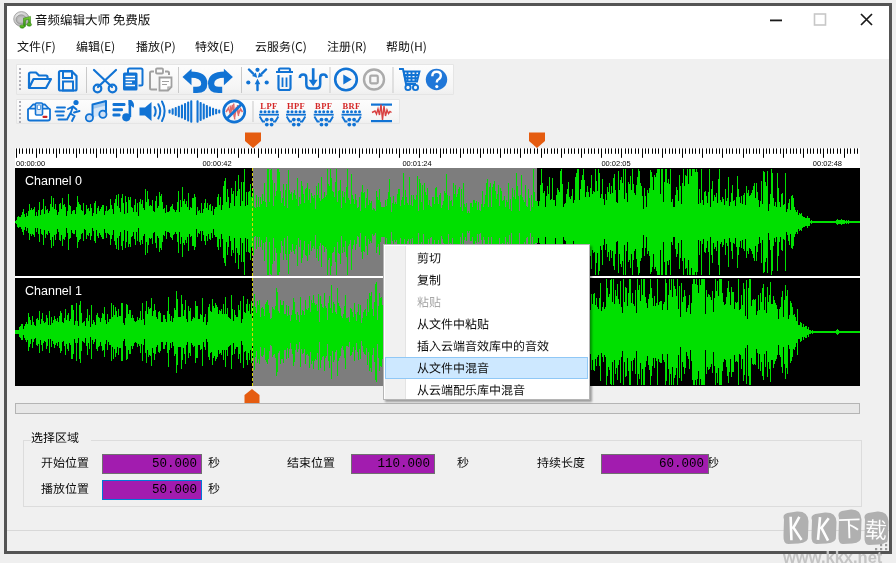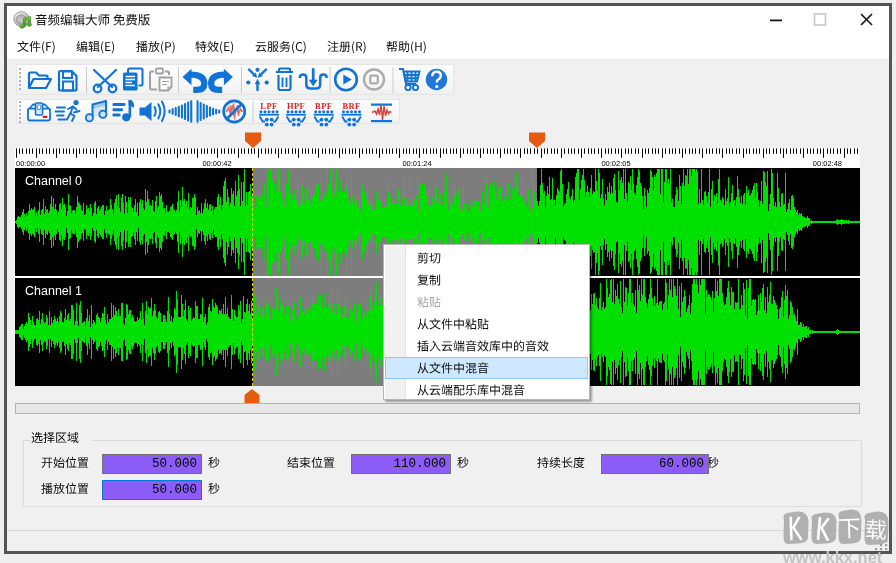--- a/index.html
+++ b/index.html
@@ -5,21 +5,21 @@
 html,body{width:896px;height:563px;overflow:hidden}
 body{background:#efefef;font-family:"Liberation Sans",sans-serif;position:relative}
 .abs{position:absolute}
 #win{position:absolute;left:4px;top:3px;width:888px;height:551px;border:3px solid #545454;background:#f0f0f0}
 #titlebar{position:absolute;left:7px;top:6px;width:882px;height:30px;background:#fff}
 #menubar{position:absolute;left:7px;top:36px;width:882px;height:23px;background:#fff}
 .tbrow{position:absolute;background:linear-gradient(180deg,#fdfdfd 0%,#f5f5f5 80%,#efefef 100%);border:1px solid #e5e5e5;border-radius:1px}
 #sbar{position:absolute;left:15px;top:403px;width:845px;height:11px;background:#e7e7e7;border:1px solid #b4b4b4}
 #grp{position:absolute;left:23px;top:440px;width:839px;height:67px;border:1px solid #dcdcdc}
 #grplbl{position:absolute;left:31px;top:427px;width:60px;height:18px;background:#f0f0f0}
-.fld{position:absolute;height:20px;background:#8b5cf6;border:1px solid #707070;font-family:"Liberation Mono",monospace;font-size:12.5px;text-align:right;line-height:18px;padding-right:4px;color:#000}
+.fld{position:absolute;height:20px;background:#a21caf;border:1px solid #707070;font-family:"Liberation Mono",monospace;font-size:12.5px;text-align:right;line-height:18px;padding-right:4px;color:#000}
 #statusline{position:absolute;left:7px;top:530px;width:882px;height:1px;background:#d8d8d8}
 #ctx{position:absolute;left:383px;top:244px;width:207px;height:156px;background:#fff;border:1px solid #b5b5b5;box-shadow:2px 2px 2px rgba(0,0,0,0.35);z-index:50}
 #ctxgut{position:absolute;left:1px;top:1px;width:21px;height:153px;background:#f1f1f1;border-right:1px solid #e4e4e4}
 #hl{position:absolute;left:1px;top:112px;width:203px;height:22px;background:#cde8ff;border:1px solid #90c8f6}
 .wmstamp{position:absolute;z-index:60}
 #wmurl{position:absolute;left:783px;top:548px;z-index:60;color:#c3c3c3;font-size:16.5px;font-weight:bold;letter-spacing:0px}
 </style></head><body>
 <div id="win"></div>
 <div id="titlebar"></div>
 <div id="menubar"></div>
@@ -269,21 +269,21 @@
     <path d="M48.8 458.6V462.0H45.4V461.5V458.6ZM41.6 462.0V462.8H44.5C44.3 464.5 43.7 466.1 41.6 467.3C41.9 467.5 42.2 467.8 42.4 468.0C44.6 466.6 45.2 464.7 45.4 462.8H48.8V468.0H49.7V462.8H52.4V462.0H49.7V458.6H52.0V457.7H42.1V458.6H44.5V461.5L44.5 462.0Z M58.5 463.1V468.0H59.4V467.4H63.0V467.9H63.9V463.1ZM59.4 466.6V463.9H63.0V466.6ZM58.1 462.1C58.5 462.0 59.0 461.9 63.5 461.6C63.6 461.9 63.8 462.2 63.9 462.4L64.6 462.0C64.3 461.1 63.4 459.7 62.6 458.7L61.9 459.0C62.3 459.5 62.7 460.2 63.1 460.8L59.2 461.0C60.0 460.0 60.8 458.6 61.5 457.2L60.5 456.9C59.9 458.4 58.9 460.0 58.6 460.5C58.3 460.9 58.1 461.2 57.8 461.2C58.0 461.5 58.1 461.9 58.1 462.1ZM55.4 460.2H56.8C56.6 461.8 56.4 463.1 56.0 464.1C55.6 463.8 55.1 463.5 54.7 463.2C55.0 462.3 55.2 461.3 55.4 460.2ZM53.8 463.5C54.4 463.9 55.0 464.4 55.6 464.9C55.1 466.0 54.3 466.8 53.5 467.2C53.7 467.4 53.9 467.7 54.0 467.9C54.9 467.4 55.7 466.6 56.3 465.5C56.7 466.0 57.1 466.4 57.4 466.7L57.9 466.0C57.6 465.6 57.2 465.2 56.6 464.7C57.2 463.3 57.5 461.6 57.7 459.4L57.1 459.4L57.0 459.4H55.6C55.7 458.6 55.9 457.8 56.0 457.0L55.1 457.0C55.1 457.7 54.9 458.5 54.8 459.4H53.5V460.2H54.6C54.4 461.5 54.1 462.6 53.8 463.5Z M69.4 459.1V460.0H76.0V459.1ZM70.2 460.9C70.6 462.6 70.9 464.8 71.0 466.0L71.9 465.8C71.8 464.6 71.4 462.4 71.0 460.7ZM71.8 457.1C72.1 457.7 72.3 458.5 72.4 459.0L73.3 458.7C73.2 458.2 72.9 457.4 72.7 456.8ZM68.9 466.6V467.5H76.5V466.6H74.0C74.4 465.0 74.9 462.6 75.2 460.8L74.3 460.6C74.1 462.4 73.6 465.0 73.1 466.6ZM68.4 457.0C67.8 458.8 66.6 460.6 65.5 461.8C65.6 462.0 65.9 462.4 66.0 462.6C66.4 462.2 66.8 461.7 67.2 461.2V467.9H68.1V459.8C68.5 459.0 68.9 458.1 69.3 457.2Z M84.8 458.0H86.8V459.1H84.8ZM82.0 458.0H84.0V459.1H82.0ZM79.3 458.0H81.2V459.1H79.3ZM79.3 461.9V466.9H77.7V467.6H88.3V466.9H86.7V461.9H82.9L83.1 461.2H88.1V460.5H83.2L83.4 459.8H87.7V457.4H78.4V459.8H82.4L82.4 460.5H77.8V461.2H82.2L82.1 461.9ZM80.1 466.9V466.2H85.8V466.9ZM80.1 463.7H85.8V464.4H80.1ZM80.1 463.2V462.5H85.8V463.2ZM80.1 464.9H85.8V465.6H80.1Z" fill="#111"></path>
     <path d="M213.9 459.0C213.7 460.3 213.4 461.7 213.0 462.6C213.2 462.7 213.6 462.8 213.7 463.0C214.2 462.0 214.5 460.5 214.8 459.1ZM217.3 459.1C217.9 460.1 218.4 461.5 218.6 462.4L219.5 462.1C219.2 461.2 218.7 459.8 218.1 458.8ZM218.1 462.8C217.2 465.2 215.3 466.5 212.3 467.1C212.5 467.3 212.7 467.7 212.8 467.9C216.0 467.2 218.0 465.7 218.9 463.1ZM215.6 456.9V464.3H216.5V456.9ZM212.5 457.1C211.6 457.5 210.0 457.8 208.6 458.1C208.7 458.3 208.9 458.6 208.9 458.8C209.4 458.7 210.0 458.6 210.5 458.5V460.3H208.5V461.1H210.4C209.9 462.5 209.1 464.1 208.4 464.9C208.5 465.2 208.7 465.5 208.8 465.8C209.4 465.0 210.0 463.8 210.5 462.6V467.9H211.4V462.4C211.8 463.0 212.3 463.7 212.5 464.1L213.0 463.4C212.8 463.1 211.7 461.7 211.4 461.4V461.1H213.1V460.3H211.4V458.3C212.0 458.2 212.6 458.0 213.0 457.8Z" fill="#111"></path>
     <path d="M287.4 466.4 287.6 467.3C288.8 467.0 290.4 466.7 291.9 466.3L291.8 465.5C290.2 465.8 288.5 466.2 287.4 466.4ZM287.7 461.9C287.9 461.8 288.2 461.7 289.7 461.6C289.1 462.3 288.6 462.9 288.4 463.1C288.0 463.6 287.7 463.9 287.5 463.9C287.6 464.2 287.7 464.6 287.8 464.8C288.0 464.6 288.5 464.5 291.8 463.9C291.8 463.7 291.8 463.4 291.8 463.1L289.1 463.6C290.1 462.5 291.0 461.3 291.8 460.0L291.0 459.5C290.8 459.9 290.5 460.3 290.2 460.7L288.6 460.9C289.4 459.9 290.0 458.6 290.6 457.4L289.7 457.0C289.2 458.4 288.3 459.9 288.0 460.3C287.8 460.7 287.6 460.9 287.4 461.0C287.5 461.2 287.6 461.7 287.7 461.9ZM294.7 456.9V458.5H291.9V459.4H294.7V461.3H292.2V462.1H298.1V461.3H295.6V459.4H298.3V458.5H295.6V456.9ZM292.5 463.4V467.9H293.4V467.4H296.9V467.9H297.8V463.4ZM293.4 466.6V464.2H296.9V466.6Z M300.7 460.4V463.8H304.0C302.9 465.1 301.1 466.2 299.5 466.8C299.7 467.0 300.0 467.3 300.1 467.6C301.7 466.9 303.3 465.8 304.5 464.5V468.0H305.4V464.4C306.6 465.8 308.3 466.9 309.9 467.6C310.1 467.3 310.4 467.0 310.6 466.8C308.9 466.2 307.1 465.1 306.0 463.8H309.3V460.4H305.4V459.0H310.1V458.2H305.4V456.9H304.5V458.2H299.9V459.0H304.5V460.4ZM301.6 461.2H304.5V463.0H301.6ZM305.4 461.2H308.4V463.0H305.4Z M315.4 459.1V460.0H322.0V459.1ZM316.2 460.9C316.6 462.6 316.9 464.8 317.0 466.0L317.9 465.8C317.8 464.6 317.4 462.4 317.0 460.7ZM317.8 457.1C318.1 457.7 318.3 458.5 318.4 459.0L319.3 458.7C319.2 458.2 318.9 457.4 318.7 456.8ZM314.9 466.6V467.5H322.5V466.6H320.0C320.4 465.0 320.9 462.6 321.2 460.8L320.3 460.6C320.1 462.4 319.6 465.0 319.1 466.6ZM314.4 457.0C313.8 458.8 312.6 460.6 311.5 461.8C311.6 462.0 311.9 462.4 312.0 462.6C312.4 462.2 312.8 461.7 313.2 461.2V467.9H314.1V459.8C314.5 459.0 314.9 458.1 315.3 457.2Z M330.8 458.0H332.8V459.1H330.8ZM328.0 458.0H330.0V459.1H328.0ZM325.3 458.0H327.2V459.1H325.3ZM325.3 461.9V466.9H323.7V467.6H334.3V466.9H332.7V461.9H328.9L329.1 461.2H334.1V460.5H329.2L329.4 459.8H333.7V457.4H324.4V459.8H328.4L328.4 460.5H323.8V461.2H328.2L328.1 461.9ZM326.1 466.9V466.2H331.8V466.9ZM326.1 463.7H331.8V464.4H326.1ZM326.1 463.2V462.5H331.8V463.2ZM326.1 464.9H331.8V465.6H326.1Z" fill="#111"></path>
     <path d="M462.9 459.0C462.7 460.3 462.4 461.7 462.0 462.6C462.2 462.7 462.6 462.8 462.7 463.0C463.2 462.0 463.5 460.5 463.8 459.1ZM466.3 459.1C466.9 460.1 467.4 461.5 467.6 462.4L468.5 462.1C468.2 461.2 467.7 459.8 467.1 458.8ZM467.1 462.8C466.2 465.2 464.3 466.5 461.3 467.1C461.5 467.3 461.7 467.7 461.8 467.9C465.0 467.2 467.0 465.7 467.9 463.1ZM464.6 456.9V464.3H465.5V456.9ZM461.5 457.1C460.6 457.5 459.0 457.8 457.6 458.1C457.7 458.3 457.9 458.6 457.9 458.8C458.4 458.7 459.0 458.6 459.5 458.5V460.3H457.5V461.1H459.4C458.9 462.5 458.1 464.1 457.4 464.9C457.5 465.2 457.7 465.5 457.8 465.8C458.4 465.0 459.0 463.8 459.5 462.6V467.9H460.4V462.4C460.8 463.0 461.3 463.7 461.5 464.1L462.0 463.4C461.8 463.1 460.7 461.7 460.4 461.4V461.1H462.1V460.3H460.4V458.3C461.0 458.2 461.6 458.0 462.0 457.8Z" fill="#111"></path>
     <path d="M542.4 464.6C542.9 465.2 543.5 466.1 543.7 466.7L544.4 466.2C544.2 465.6 543.6 464.8 543.1 464.2ZM544.5 457.0V458.5H542.0V459.3H544.5V460.8H541.3V461.6H546.1V463.0H541.5V463.8H546.1V466.9C546.1 467.0 546.0 467.1 545.9 467.1C545.7 467.1 545.1 467.1 544.4 467.1C544.5 467.3 544.6 467.7 544.7 467.9C545.5 467.9 546.1 467.9 546.5 467.8C546.9 467.7 547.0 467.4 547.0 466.9V463.8H548.4V463.0H547.0V461.6H548.5V460.8H545.4V459.3H547.9V458.5H545.4V457.0ZM539.1 456.9V459.3H537.5V460.2H539.1V462.8C538.4 463.0 537.8 463.2 537.3 463.3L537.6 464.2L539.1 463.7V466.9C539.1 467.0 539.0 467.1 538.8 467.1C538.7 467.1 538.2 467.1 537.7 467.1C537.8 467.3 537.9 467.7 538.0 467.9C538.7 467.9 539.2 467.9 539.5 467.8C539.8 467.6 539.9 467.4 539.9 466.9V463.4L541.2 463.0L541.1 462.2L539.9 462.5V460.2H541.2V459.3H539.9V456.9Z M554.7 461.6C555.2 461.9 555.9 462.3 556.2 462.7L556.6 462.2C556.3 461.9 555.6 461.4 555.1 461.1ZM553.8 462.7C554.4 463.0 555.0 463.5 555.3 463.8L555.8 463.3C555.5 463.0 554.8 462.5 554.2 462.2ZM557.3 465.7C558.2 466.4 559.4 467.3 559.9 468.0L560.5 467.4C559.9 466.8 558.8 465.9 557.8 465.2ZM549.5 466.3 549.7 467.1C550.7 466.8 552.1 466.2 553.3 465.8L553.2 465.0C551.8 465.5 550.4 466.0 549.5 466.3ZM553.8 459.9V460.7H559.2C559.0 461.2 558.9 461.7 558.7 462.1L559.4 462.3C559.7 461.7 560.0 460.8 560.2 460.0L559.7 459.8L559.5 459.9H557.3V458.8H559.6V458.0H557.3V456.9H556.4V458.0H554.3V458.8H556.4V459.9ZM556.8 461.1V462.6C556.8 463.0 556.8 463.5 556.6 464.0H553.6V464.8H556.4C555.9 465.7 555.0 466.6 553.3 467.3C553.5 467.5 553.8 467.8 553.9 468.0C555.9 467.1 556.9 465.9 557.3 464.8H560.3V464.0H557.5C557.6 463.5 557.6 463.0 557.6 462.6V461.1ZM549.7 461.9C549.9 461.8 550.2 461.8 551.6 461.6C551.1 462.4 550.6 463.0 550.4 463.2C550.1 463.7 549.8 464.0 549.6 464.0C549.6 464.3 549.8 464.6 549.8 464.8C550.0 464.6 550.4 464.5 553.2 463.7C553.2 463.6 553.2 463.2 553.2 463.0L551.1 463.5C552.0 462.4 552.8 461.2 553.5 459.9L552.8 459.5C552.6 459.9 552.3 460.4 552.0 460.8L550.6 461.0C551.3 459.9 552.0 458.6 552.6 457.3L551.8 456.9C551.3 458.4 550.4 460.0 550.1 460.4C549.9 460.8 549.7 461.1 549.5 461.1C549.6 461.3 549.7 461.8 549.7 461.9Z M570.2 457.2C569.2 458.4 567.4 459.6 565.7 460.3C566.0 460.4 566.3 460.8 566.5 461.0C568.1 460.2 569.9 458.9 571.1 457.6ZM561.7 461.6V462.5H564.0V466.3C564.0 466.8 563.7 467.0 563.5 467.1C563.6 467.3 563.8 467.7 563.9 467.9C564.1 467.7 564.6 467.6 567.9 466.7C567.8 466.5 567.8 466.1 567.8 465.8L564.9 466.5V462.5H566.8C567.8 465.0 569.5 466.8 572.0 467.6C572.1 467.3 572.4 467.0 572.6 466.8C570.3 466.1 568.6 464.6 567.7 462.5H572.3V461.6H564.9V457.0H564.0V461.6Z M577.6 459.3V460.3H575.7V461.1H577.6V463.1H582.3V461.1H584.2V460.3H582.3V459.3H581.4V460.3H578.5V459.3ZM581.4 461.1V462.3H578.5V461.1ZM582.1 464.6C581.6 465.2 580.8 465.7 579.9 466.1C579.1 465.7 578.4 465.2 577.9 464.6ZM575.9 463.8V464.6H577.4L577.0 464.7C577.5 465.4 578.2 466.0 579.0 466.4C577.8 466.8 576.6 467.0 575.3 467.1C575.4 467.3 575.6 467.7 575.7 467.9C577.2 467.7 578.6 467.4 579.9 466.9C581.1 467.4 582.5 467.8 584.0 468.0C584.1 467.7 584.4 467.4 584.5 467.2C583.2 467.1 582.0 466.8 580.9 466.4C582.0 465.9 582.9 465.1 583.4 464.1L582.8 463.8L582.7 463.8ZM578.7 457.1C578.8 457.4 579.0 457.8 579.2 458.1H574.5V461.4C574.5 463.2 574.4 465.7 573.4 467.6C573.7 467.6 574.1 467.8 574.2 468.0C575.3 466.1 575.4 463.3 575.4 461.4V459.0H584.4V458.1H580.2C580.0 457.7 579.8 457.2 579.6 456.9Z" fill="#111"></path>
     <path d="M712.9 459.0C712.7 460.3 712.4 461.7 712.0 462.6C712.2 462.7 712.6 462.8 712.7 463.0C713.2 462.0 713.5 460.5 713.8 459.1ZM716.3 459.1C716.9 460.1 717.4 461.5 717.6 462.4L718.5 462.1C718.2 461.2 717.7 459.8 717.1 458.8ZM717.1 462.8C716.2 465.2 714.3 466.5 711.3 467.1C711.5 467.3 711.7 467.7 711.8 467.9C715.0 467.2 717.0 465.7 717.9 463.1ZM714.6 456.9V464.3H715.5V456.9ZM711.5 457.1C710.6 457.5 709.0 457.8 707.6 458.1C707.7 458.3 707.9 458.6 707.9 458.8C708.4 458.7 709.0 458.6 709.5 458.5V460.3H707.5V461.1H709.4C708.9 462.5 708.1 464.1 707.4 464.9C707.5 465.2 707.7 465.5 707.8 465.8C708.4 465.0 709.0 463.8 709.5 462.6V467.9H710.4V462.4C710.8 463.0 711.3 463.7 711.5 464.1L712.0 463.4C711.8 463.1 710.7 461.7 710.4 461.4V461.1H712.1V460.3H710.4V458.3C711.0 458.2 711.6 458.0 712.0 457.8Z" fill="#111"></path>
     <path d="M50.7 484.2C50.5 484.7 50.1 485.5 49.8 486.1H49.1V484.1C50.1 484.0 51.1 483.8 51.9 483.7L51.3 483.0C49.9 483.3 47.4 483.6 45.3 483.7C45.4 483.9 45.5 484.2 45.5 484.3C46.4 484.3 47.4 484.3 48.3 484.2V486.1H45.2V486.8H47.6C46.9 487.7 45.7 488.6 44.6 489.0C44.8 489.2 45.1 489.5 45.2 489.7C45.4 489.6 45.6 489.5 45.9 489.3V493.9H46.7V493.4H50.9V493.9H51.7V489.3L52.1 489.5C52.3 489.3 52.5 489.0 52.7 488.9C51.7 488.5 50.6 487.6 49.9 486.8H52.4V486.1H50.6C50.9 485.6 51.2 485.0 51.5 484.4ZM46.1 484.6C46.3 485.1 46.6 485.7 46.8 486.1L47.5 485.8C47.4 485.4 47.1 484.9 46.8 484.4ZM48.3 487.1V489.1H49.1V487.0C49.8 487.9 50.8 488.8 51.7 489.3H45.9C46.8 488.8 47.7 487.9 48.3 487.1ZM48.3 490.0V491.0H46.7V490.0ZM49.1 490.0H50.9V491.0H49.1ZM48.3 491.7V492.7H46.7V491.7ZM49.1 491.7H50.9V492.7H49.1ZM43.0 482.9V485.3H41.5V486.2H43.0V488.7L41.3 489.2L41.5 490.1L43.0 489.6V492.9C43.0 493.1 42.9 493.1 42.8 493.1C42.7 493.1 42.2 493.1 41.7 493.1C41.8 493.4 41.9 493.7 41.9 494.0C42.7 494.0 43.1 493.9 43.4 493.8C43.7 493.7 43.8 493.4 43.8 492.9V489.2L45.1 488.8L45.0 487.9L43.8 488.3V486.2H45.1V485.3H43.8V482.9Z M55.5 483.1C55.7 483.6 56.0 484.3 56.1 484.8L56.9 484.5C56.8 484.1 56.5 483.4 56.3 482.9ZM53.5 484.9V485.7H54.9V488.2C54.9 489.9 54.8 491.8 53.3 493.4C53.5 493.5 53.8 493.8 54.0 493.9C55.6 492.2 55.8 490.2 55.8 488.2V488.1H57.5C57.4 491.4 57.3 492.6 57.1 492.9C57.0 493.0 56.9 493.0 56.7 493.0C56.5 493.0 56.1 493.0 55.6 493.0C55.7 493.2 55.8 493.6 55.8 493.8C56.3 493.9 56.8 493.9 57.1 493.8C57.5 493.8 57.6 493.7 57.8 493.4C58.2 493.0 58.2 491.7 58.3 487.7C58.3 487.6 58.3 487.3 58.3 487.3H55.8V485.7H58.9V484.9ZM60.5 486.0H62.8C62.5 487.5 62.2 488.8 61.6 489.9C61.1 488.8 60.7 487.5 60.5 486.1ZM60.3 482.9C60.0 485.0 59.3 487.0 58.3 488.3C58.5 488.4 58.9 488.8 59.0 488.9C59.4 488.5 59.7 488.0 59.9 487.4C60.2 488.7 60.6 489.8 61.1 490.8C60.4 491.8 59.4 492.6 58.2 493.2C58.4 493.4 58.6 493.8 58.7 494.0C59.9 493.4 60.8 492.6 61.6 491.6C62.2 492.6 63.0 493.4 64.0 493.9C64.2 493.7 64.4 493.3 64.7 493.2C63.6 492.7 62.8 491.9 62.1 490.8C62.9 489.5 63.3 487.9 63.7 486.0H64.5V485.2H60.8C61.0 484.5 61.1 483.8 61.3 483.1Z M69.4 485.1V486.0H76.0V485.1ZM70.2 486.9C70.6 488.6 70.9 490.8 71.0 492.0L71.9 491.8C71.8 490.6 71.4 488.4 71.0 486.7ZM71.8 483.1C72.1 483.7 72.3 484.5 72.4 485.0L73.3 484.7C73.2 484.2 72.9 483.4 72.7 482.8ZM68.9 492.6V493.5H76.5V492.6H74.0C74.4 491.0 74.9 488.6 75.2 486.8L74.3 486.6C74.1 488.4 73.6 491.0 73.1 492.6ZM68.4 483.0C67.8 484.8 66.6 486.6 65.5 487.8C65.6 488.0 65.9 488.4 66.0 488.6C66.4 488.2 66.8 487.7 67.2 487.2V493.9H68.1V485.8C68.5 485.0 68.9 484.1 69.3 483.2Z M84.8 484.0H86.8V485.1H84.8ZM82.0 484.0H84.0V485.1H82.0ZM79.3 484.0H81.2V485.1H79.3ZM79.3 487.9V492.9H77.7V493.6H88.3V492.9H86.7V487.9H82.9L83.1 487.2H88.1V486.5H83.2L83.4 485.8H87.7V483.4H78.4V485.8H82.4L82.4 486.5H77.8V487.2H82.2L82.1 487.9ZM80.1 492.9V492.2H85.8V492.9ZM80.1 489.7H85.8V490.4H80.1ZM80.1 489.2V488.5H85.8V489.2ZM80.1 490.9H85.8V491.6H80.1Z" fill="#111"></path>
     <path d="M213.9 485.0C213.7 486.3 213.4 487.7 213.0 488.6C213.2 488.7 213.6 488.8 213.7 489.0C214.2 488.0 214.5 486.5 214.8 485.1ZM217.3 485.1C217.9 486.1 218.4 487.5 218.6 488.4L219.5 488.1C219.2 487.2 218.7 485.8 218.1 484.8ZM218.1 488.8C217.2 491.2 215.3 492.5 212.3 493.1C212.5 493.3 212.7 493.7 212.8 493.9C216.0 493.2 218.0 491.7 218.9 489.1ZM215.6 482.9V490.3H216.5V482.9ZM212.5 483.1C211.6 483.5 210.0 483.8 208.6 484.1C208.7 484.3 208.9 484.6 208.9 484.8C209.4 484.7 210.0 484.6 210.5 484.5V486.3H208.5V487.1H210.4C209.9 488.5 209.1 490.1 208.4 490.9C208.5 491.2 208.7 491.5 208.8 491.8C209.4 491.0 210.0 489.8 210.5 488.6V493.9H211.4V488.4C211.8 489.0 212.3 489.7 212.5 490.1L213.0 489.4C212.8 489.1 211.7 487.7 211.4 487.4V487.1H213.1V486.3H211.4V484.3C212.0 484.2 212.6 484.0 213.0 483.8Z" fill="#111"></path>
   </svg>
 <div class="fld" style="left:102px;top:454px;width:100px">50.000</div>
-<div class="fld" style="left:351px;top:454px;width:100px">110.000</div>
+<div class="fld" style="left:351px;top:454px;width:84px">110.000</div>
 <div class="fld" style="left:601px;top:454px;width:108px">60.000</div>
 <div class="fld" style="left:102px;top:480px;width:100px;border-color:#0078d7">50.000</div>
 <div id="statusline"></div>
 <div id="ctx">
     <div id="ctxgut"></div>
     <div id="hl"></div>
     <svg class="abs" style="left:0;top:0" width="207" height="156" viewBox="383 244 207 156">
       <path d="M423.2 254.1V257.2H423.9V254.1ZM425.5 253.8V257.5C425.5 257.6 425.4 257.7 425.3 257.7C425.1 257.7 424.7 257.7 424.2 257.7C424.3 257.8 424.4 258.1 424.5 258.3C425.1 258.3 425.6 258.3 425.9 258.2C426.2 258.1 426.3 257.9 426.3 257.5V253.8ZM424.2 251.4C424.1 251.7 423.7 252.3 423.5 252.6H419.9L420.4 252.5C420.2 252.2 419.9 251.7 419.7 251.4L418.8 251.6C419.1 251.9 419.4 252.3 419.5 252.6H416.8V253.3H427.3V252.6H424.4C424.6 252.3 424.9 252.0 425.1 251.6ZM417.0 258.8V259.5H420.9C420.5 260.7 419.5 261.4 416.6 261.7C416.8 261.9 417.0 262.3 417.0 262.5C420.2 262.1 421.4 261.2 421.8 259.5H425.6C425.4 260.8 425.3 261.4 425.0 261.5C424.9 261.6 424.8 261.6 424.6 261.6C424.3 261.6 423.6 261.6 422.8 261.6C423.0 261.8 423.1 262.1 423.1 262.4C423.8 262.4 424.5 262.4 424.9 262.4C425.3 262.4 425.5 262.3 425.8 262.1C426.1 261.8 426.3 261.0 426.5 259.1C426.5 259.0 426.5 258.8 426.5 258.8ZM421.0 254.6V255.3H418.4V254.6ZM417.6 254.0V258.2H418.4V257.1H421.0V257.5C421.0 257.6 421.0 257.7 420.9 257.7C420.8 257.7 420.4 257.7 420.0 257.7C420.1 257.8 420.2 258.1 420.2 258.2C420.8 258.2 421.2 258.2 421.5 258.1C421.7 258.0 421.8 257.9 421.8 257.5V254.0ZM421.0 255.8V256.5H418.4V255.8Z M433.0 252.5V253.3H435.0C434.9 256.8 434.7 260.1 431.7 261.7C432.0 261.9 432.2 262.2 432.4 262.4C435.5 260.6 435.8 257.1 435.9 253.3H438.4C438.2 258.8 438.0 260.8 437.6 261.2C437.5 261.4 437.4 261.4 437.2 261.4C436.9 261.4 436.3 261.4 435.6 261.4C435.7 261.6 435.8 262.0 435.8 262.3C436.5 262.3 437.1 262.3 437.5 262.3C437.9 262.3 438.2 262.1 438.5 261.8C439.0 261.2 439.1 259.1 439.3 253.0C439.3 252.8 439.3 252.5 439.3 252.5ZM429.8 260.7C430.1 260.5 430.4 260.3 433.3 259.0C433.2 258.8 433.2 258.4 433.1 258.2L430.8 259.2V255.5L433.2 255.0L433.1 254.2L430.8 254.7V251.9H429.9V254.9L428.3 255.2L428.5 256.0L429.9 255.7V259.0C429.9 259.5 429.6 259.8 429.4 259.9C429.5 260.1 429.7 260.5 429.8 260.7Z" fill="#111"></path>
       <path d="M419.5 278.2H425.0V279.0H419.5ZM419.5 276.8H425.0V277.6H419.5ZM418.6 276.1V279.7H419.9C419.2 280.6 418.2 281.4 417.1 282.0C417.3 282.1 417.6 282.4 417.8 282.6C418.2 282.3 418.7 281.9 419.2 281.5C419.7 282.0 420.3 282.5 421.1 282.9C419.6 283.3 418.0 283.5 416.4 283.7C416.5 283.9 416.7 284.2 416.7 284.5C418.6 284.3 420.5 283.9 422.1 283.3C423.5 283.9 425.2 284.2 427.0 284.4C427.2 284.1 427.4 283.8 427.6 283.6C426.0 283.5 424.5 283.2 423.2 282.9C424.3 282.3 425.2 281.6 425.8 280.8L425.3 280.4L425.1 280.4H420.3C420.5 280.2 420.7 279.9 420.9 279.7L420.8 279.7H426.0V276.1ZM419.2 273.4C418.6 274.6 417.6 275.7 416.6 276.4C416.8 276.6 417.0 277.0 417.2 277.1C417.8 276.7 418.4 276.0 419.0 275.3H426.8V274.6H419.5C419.7 274.3 419.9 274.0 420.0 273.7ZM424.4 281.1C423.8 281.7 423.0 282.1 422.1 282.5C421.2 282.1 420.4 281.7 419.8 281.1Z M436.1 274.5V281.2H437.0V274.5ZM438.2 273.5V283.2C438.2 283.4 438.2 283.5 438.0 283.5C437.8 283.5 437.1 283.5 436.4 283.5C436.5 283.7 436.7 284.2 436.7 284.4C437.6 284.4 438.3 284.4 438.6 284.2C439.0 284.1 439.1 283.8 439.1 283.2V273.5ZM429.7 273.7C429.5 274.9 429.0 276.1 428.5 276.9C428.7 277.0 429.1 277.1 429.3 277.2C429.5 276.9 429.7 276.4 429.9 276.0H431.5V277.2H428.5V278.1H431.5V279.3H429.1V283.5H429.9V280.1H431.5V284.4H432.3V280.1H434.0V282.6C434.0 282.7 434.0 282.7 433.8 282.7C433.7 282.7 433.3 282.7 432.8 282.7C432.9 282.9 433.0 283.3 433.1 283.5C433.7 283.5 434.2 283.5 434.5 283.4C434.8 283.2 434.8 283.0 434.8 282.6V279.3H432.3V278.1H435.2V277.2H432.3V276.0H434.8V275.1H432.3V273.5H431.5V275.1H430.2C430.3 274.7 430.4 274.3 430.5 273.9Z" fill="#111"></path>
       <path d="M416.7 296.5C417.0 297.3 417.3 298.3 417.4 299.0L418.1 298.8C418.0 298.1 417.7 297.1 417.3 296.3ZM420.8 296.2C420.6 297.0 420.2 298.1 419.9 298.9L420.5 299.0C420.9 298.4 421.3 297.3 421.6 296.4ZM421.5 301.2V306.5H422.4V305.9H426.2V306.4H427.1V301.2H424.5V298.7H427.5V297.8H424.5V295.4H423.5V301.2ZM422.4 305.0V302.0H426.2V305.0ZM416.6 299.5V300.4H418.5C418.0 301.7 417.1 303.2 416.3 304.1C416.5 304.3 416.7 304.7 416.8 304.9C417.5 304.2 418.1 303.0 418.7 301.8V306.4H419.5V301.9C420.0 302.5 420.6 303.3 420.9 303.7L421.4 303.0C421.1 302.6 419.9 301.4 419.5 301.1V300.4H421.5V299.5H419.5V295.4H418.7V299.5Z M430.7 297.7V301.0C430.7 302.5 430.5 304.7 428.4 305.9C428.6 306.0 428.9 306.3 429.0 306.5C431.2 305.1 431.5 302.8 431.5 301.0V297.7ZM431.2 304.0C431.7 304.6 432.3 305.6 432.5 306.1L433.2 305.7C432.9 305.1 432.3 304.2 431.9 303.6ZM429.0 296.1V303.4H429.8V296.9H432.4V303.4H433.2V296.1ZM433.8 301.2V306.5H434.6V305.9H438.3V306.4H439.1V301.2H436.6V298.7H439.5V297.8H436.6V295.4H435.7V301.2ZM434.6 305.0V302.0H438.3V305.0Z" fill="#a6a6a6"></path>

